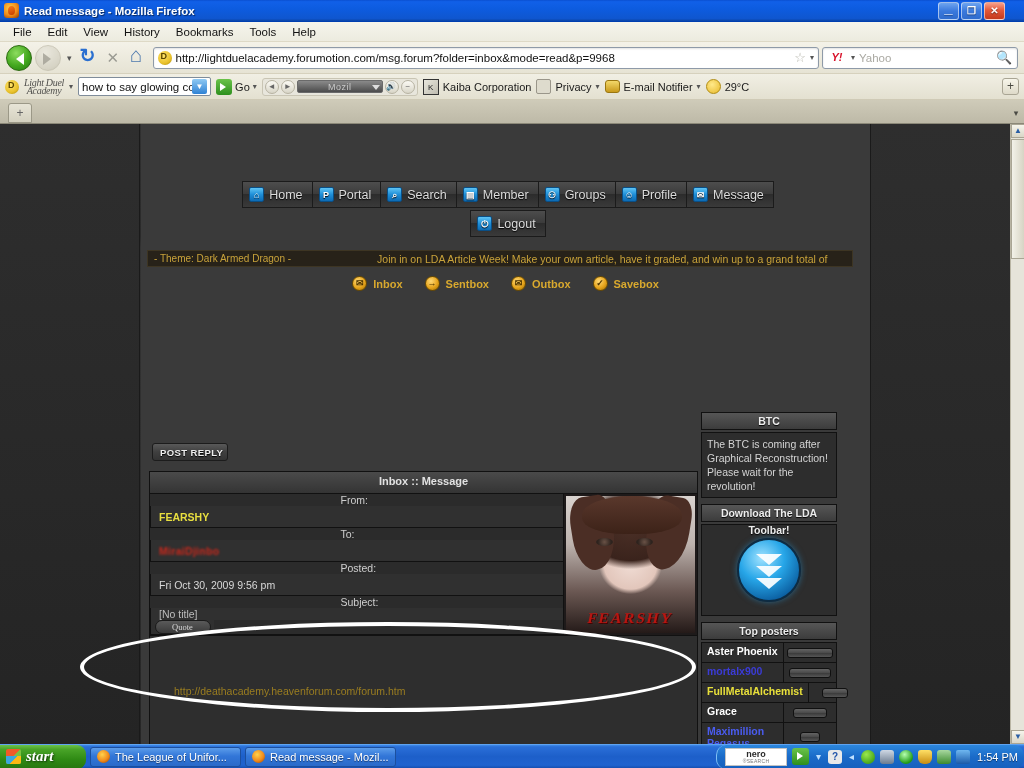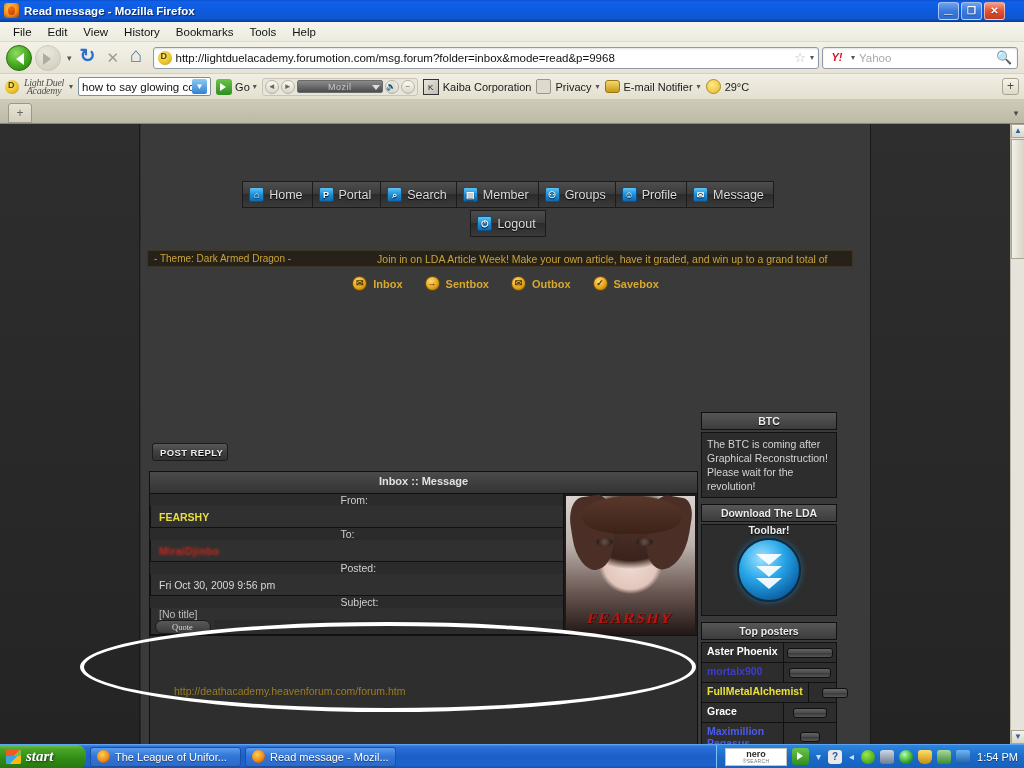--- a/index.html
+++ b/index.html
@@ -516,20 +516,21 @@
   }
   .tbitem .fx {
     width:13px; height:13px; border-radius:50%; flex:none;
     background: radial-gradient(circle at 40% 35%, #ffd24d 0%, #f08a1b 55%, #8c3a00 100%);
   }
   .tray {
     margin-left:auto; height:24px; display:flex; align-items:center; gap:5px;
     padding:0 6px 0 8px;
     background: linear-gradient(180deg,#2c87dd 0%, #1a6ac8 50%, #1660bd 100%);
     border-left:1px solid #7fc0f5;
+    border-radius:10px;
   }
   .nero {
     width:62px; height:18px; background:#fff; border:1px solid #c3c3c3;
     display:flex; flex-direction:column; align-items:center; justify-content:center;
     flex:none;
   }
   .nero .n1 { font-size:9px; font-weight:bold; color:#2b2b2b; line-height:8px; }
   .nero .n2 { font-size:5px; color:#777; letter-spacing:.3px; line-height:6px; }
   .tray-go {
     width:17px; height:17px; border-radius:3px; flex:none;

